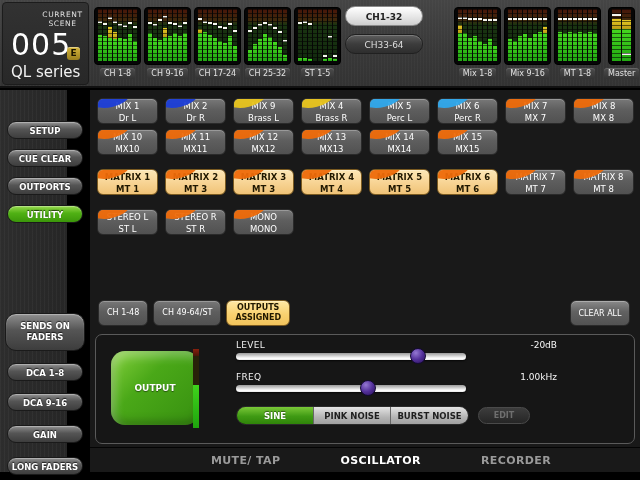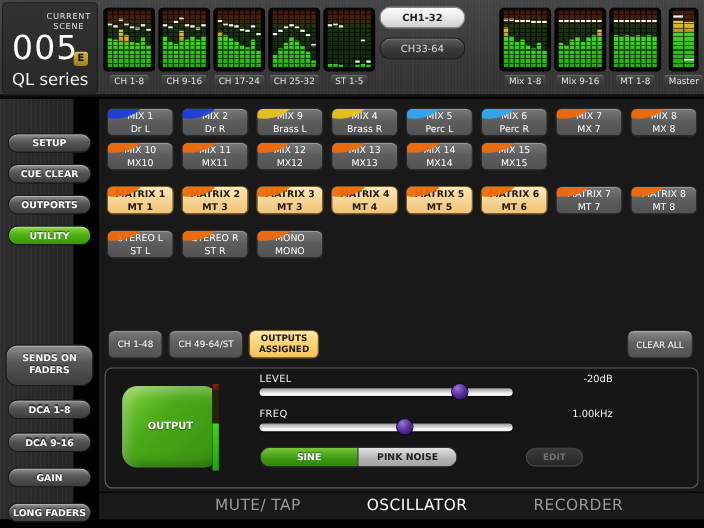--- a/index.html
+++ b/index.html
@@ -104,33 +104,33 @@
   .slabel { position:absolute; font-size:9px; color:#f0f0f0; letter-spacing:.3px;}
   .svalue { position:absolute; font-size:9px; color:#f5f5f5; right:77px; text-align:right;}
   .track { position:absolute; left:140px; width:230px; height:7px; border-radius:4px;
     background:linear-gradient(180deg,#9a9a9a,#fdfdfd 75%,#e8e8e8);
     box-shadow:0 1px 2px rgba(0,0,0,.7); cursor:pointer;}
   .knob { position:absolute; top:-5px; width:16px; height:16px; border-radius:50%;
     background:radial-gradient(circle at 35% 28%,#9478d2,#53309a 50%,#281056 100%);
     border:1px solid #140a34; transform:translateX(-50%); cursor:grab;}
   .modes { position:absolute; left:140px; top:71px; height:19px; display:flex; border-radius:10px; overflow:hidden;
     border:1px solid #2a2a2a;}
-  .mode { width:89px; height:100%; font-size:8.5px; font-weight:bold; color:#1e1e1e; text-align:center;
+  .mode { width:77px; height:100%; font-size:8.5px; font-weight:bold; color:#1e1e1e; text-align:center;
     line-height:18px; background:linear-gradient(180deg,#e4e4e4,#b4b4b4 60%,#a0a0a0);
     border-right:1px solid #666; cursor:pointer;}
   .mode:last-child{border-right:none;}
   .mode.on { background:linear-gradient(180deg,#7ac838,#3f9a14 55%,#2f8409); color:#fff;
     text-shadow:0 -1px 1px rgba(0,0,0,.5);}
   .editbtn { position:absolute; left:382px; top:72px; width:52px; height:17px; border-radius:9px;
     background:linear-gradient(180deg,#3c3c3c,#262626); border:1px solid #4a4a4a; color:#6f6f6f;
     font-size:8px; font-weight:bold; text-align:center; line-height:16px; cursor:pointer;}
 
   .bottombar { position:absolute; left:0; top:357px; width:550px; height:25px; background:#191919;
     border-top:1px solid #040404; display:flex; justify-content:center; align-items:center; gap:28px;}
-  .btab { font-size:14px; font-weight:normal; color:#9a9a9a; letter-spacing:.4px; cursor:pointer;margin-left:32px;}
+  .btab { font-size:11px; font-weight:bold; color:#9a9a9a; letter-spacing:.4px; cursor:pointer;margin-left:32px;}
   .btab.on { color:#fff; }
 </style>
 </head>
 <body>
 
 <div id="app">
 
   <div class="topbar">
     <div class="scenebox">
       <div class="scene-label">CURRENT SCENE</div>
@@ -720,20 +720,21 @@
 
       <span class="slabel" style="left:140px; top:37px;">FREQ</span>
       <span class="svalue" style="top:37px;">1.00kHz</span>
       <div class="track" style="top:50px;">
         <div class="knob" id="freqKnob" style="left: 57.5%;"></div>
       </div>
 
       <div class="modes" id="modeBtns">
           <div class="mode on">SINE</div>
           <div class="mode">PINK NOISE</div>
+          <div class="mode">BURST NOISE</div>
         </div>
       <div class="editbtn">EDIT</div>
     </div>
 
     <div class="bottombar" id="bottomTabs">
         <div class="btab">MUTE/ TAP</div>
         <div class="btab on">OSCILLATOR</div>
         <div class="btab">RECORDER</div>
       </div>
   </div>

